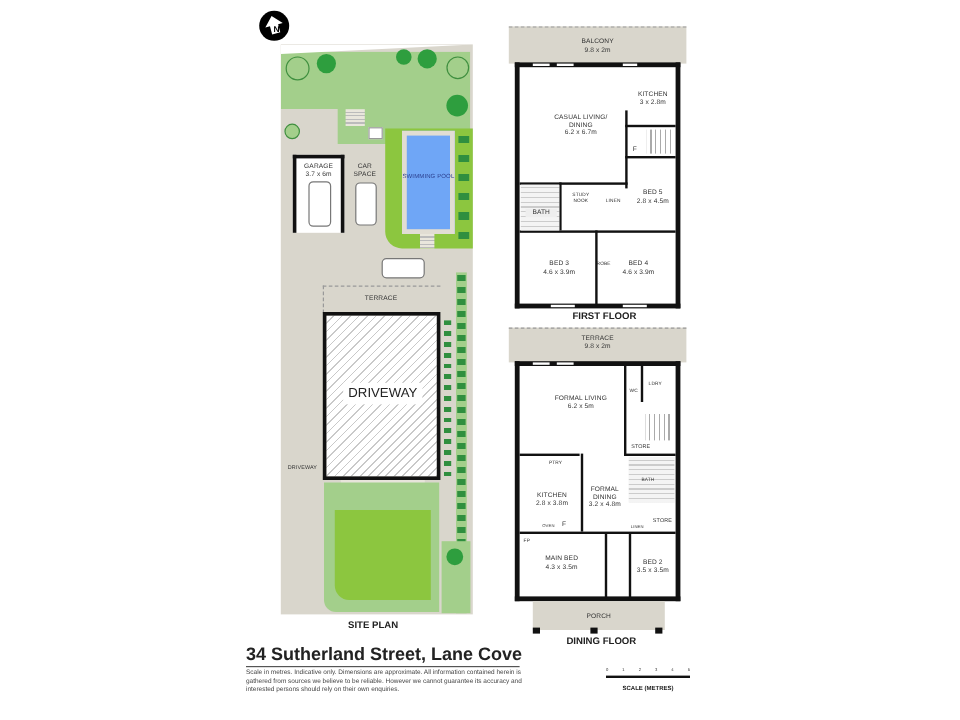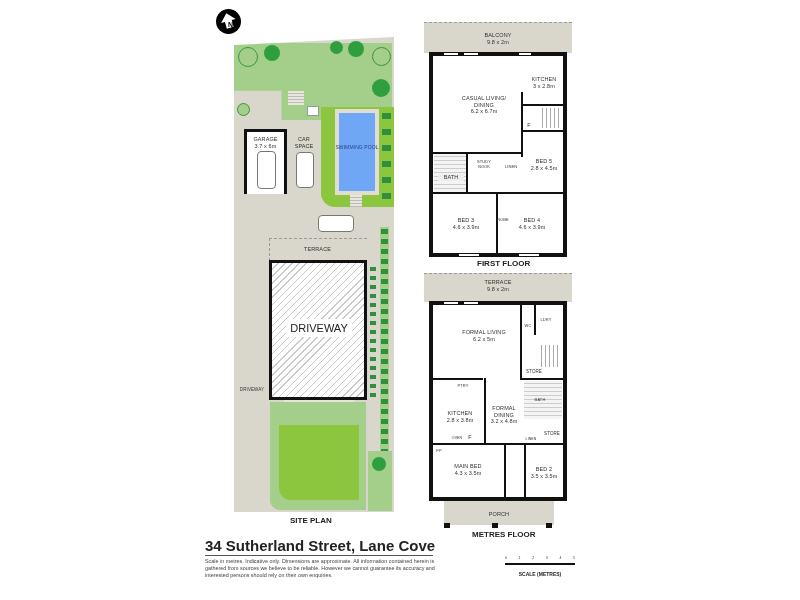--- a/index.html
+++ b/index.html
@@ -186,21 +186,21 @@
     <span>BED 2</span><span class="dim">3.5 x 3.5m</span>
   </div>
   <div class="abs" style="left:114px;top:72px;width:22px;height:22px;background:repeating-linear-gradient(90deg,#fff 0,#fff 3px,#aaa 3px,#aaa 4px);"></div>
 
   <div class="abs paving" style="left:20px;top:228px;width:110px;height:24px;"></div>
   <div class="lbl" style="left:20px;top:238px;width:110px;">PORCH</div>
   <div class="abs" style="left:20px;top:250px;width:6px;height:5px;background:#111;"></div>
   <div class="abs" style="left:68px;top:250px;width:6px;height:5px;background:#111;"></div>
   <div class="abs" style="left:122px;top:250px;width:6px;height:5px;background:#111;"></div>
 </div>
-<div class="title" style="left:472px;top:530px;font-size:8px;">METRES FLOOR</div>
+<div class="title" style="left:472px;top:530px;font-size:8px;">DINING FLOOR</div>
 
 <div class="title" style="left:205px;top:537px;font-size:15px;">34 Sutherland Street, Lane Cove</div>
 <div class="abs" style="left:205px;top:555px;width:228px;height:1px;background:#555;"></div>
 <div class="abs" style="left:205px;top:558px;width:230px;font-size:5.4px;line-height:7px;color:#444;">Scale in metres. Indicative only. Dimensions are approximate. All information contained herein is gathered from sources we believe to be reliable. However we cannot guarantee its accuracy and interested persons should rely on their own enquiries.</div>
 
 <div class="abs" style="left:505px;top:556px;width:70px;">
   <div style="display:flex;justify-content:space-between;font-size:3.5px;color:#333;">
     <span>0</span>
       <span>1</span>
       <span>2</span>

